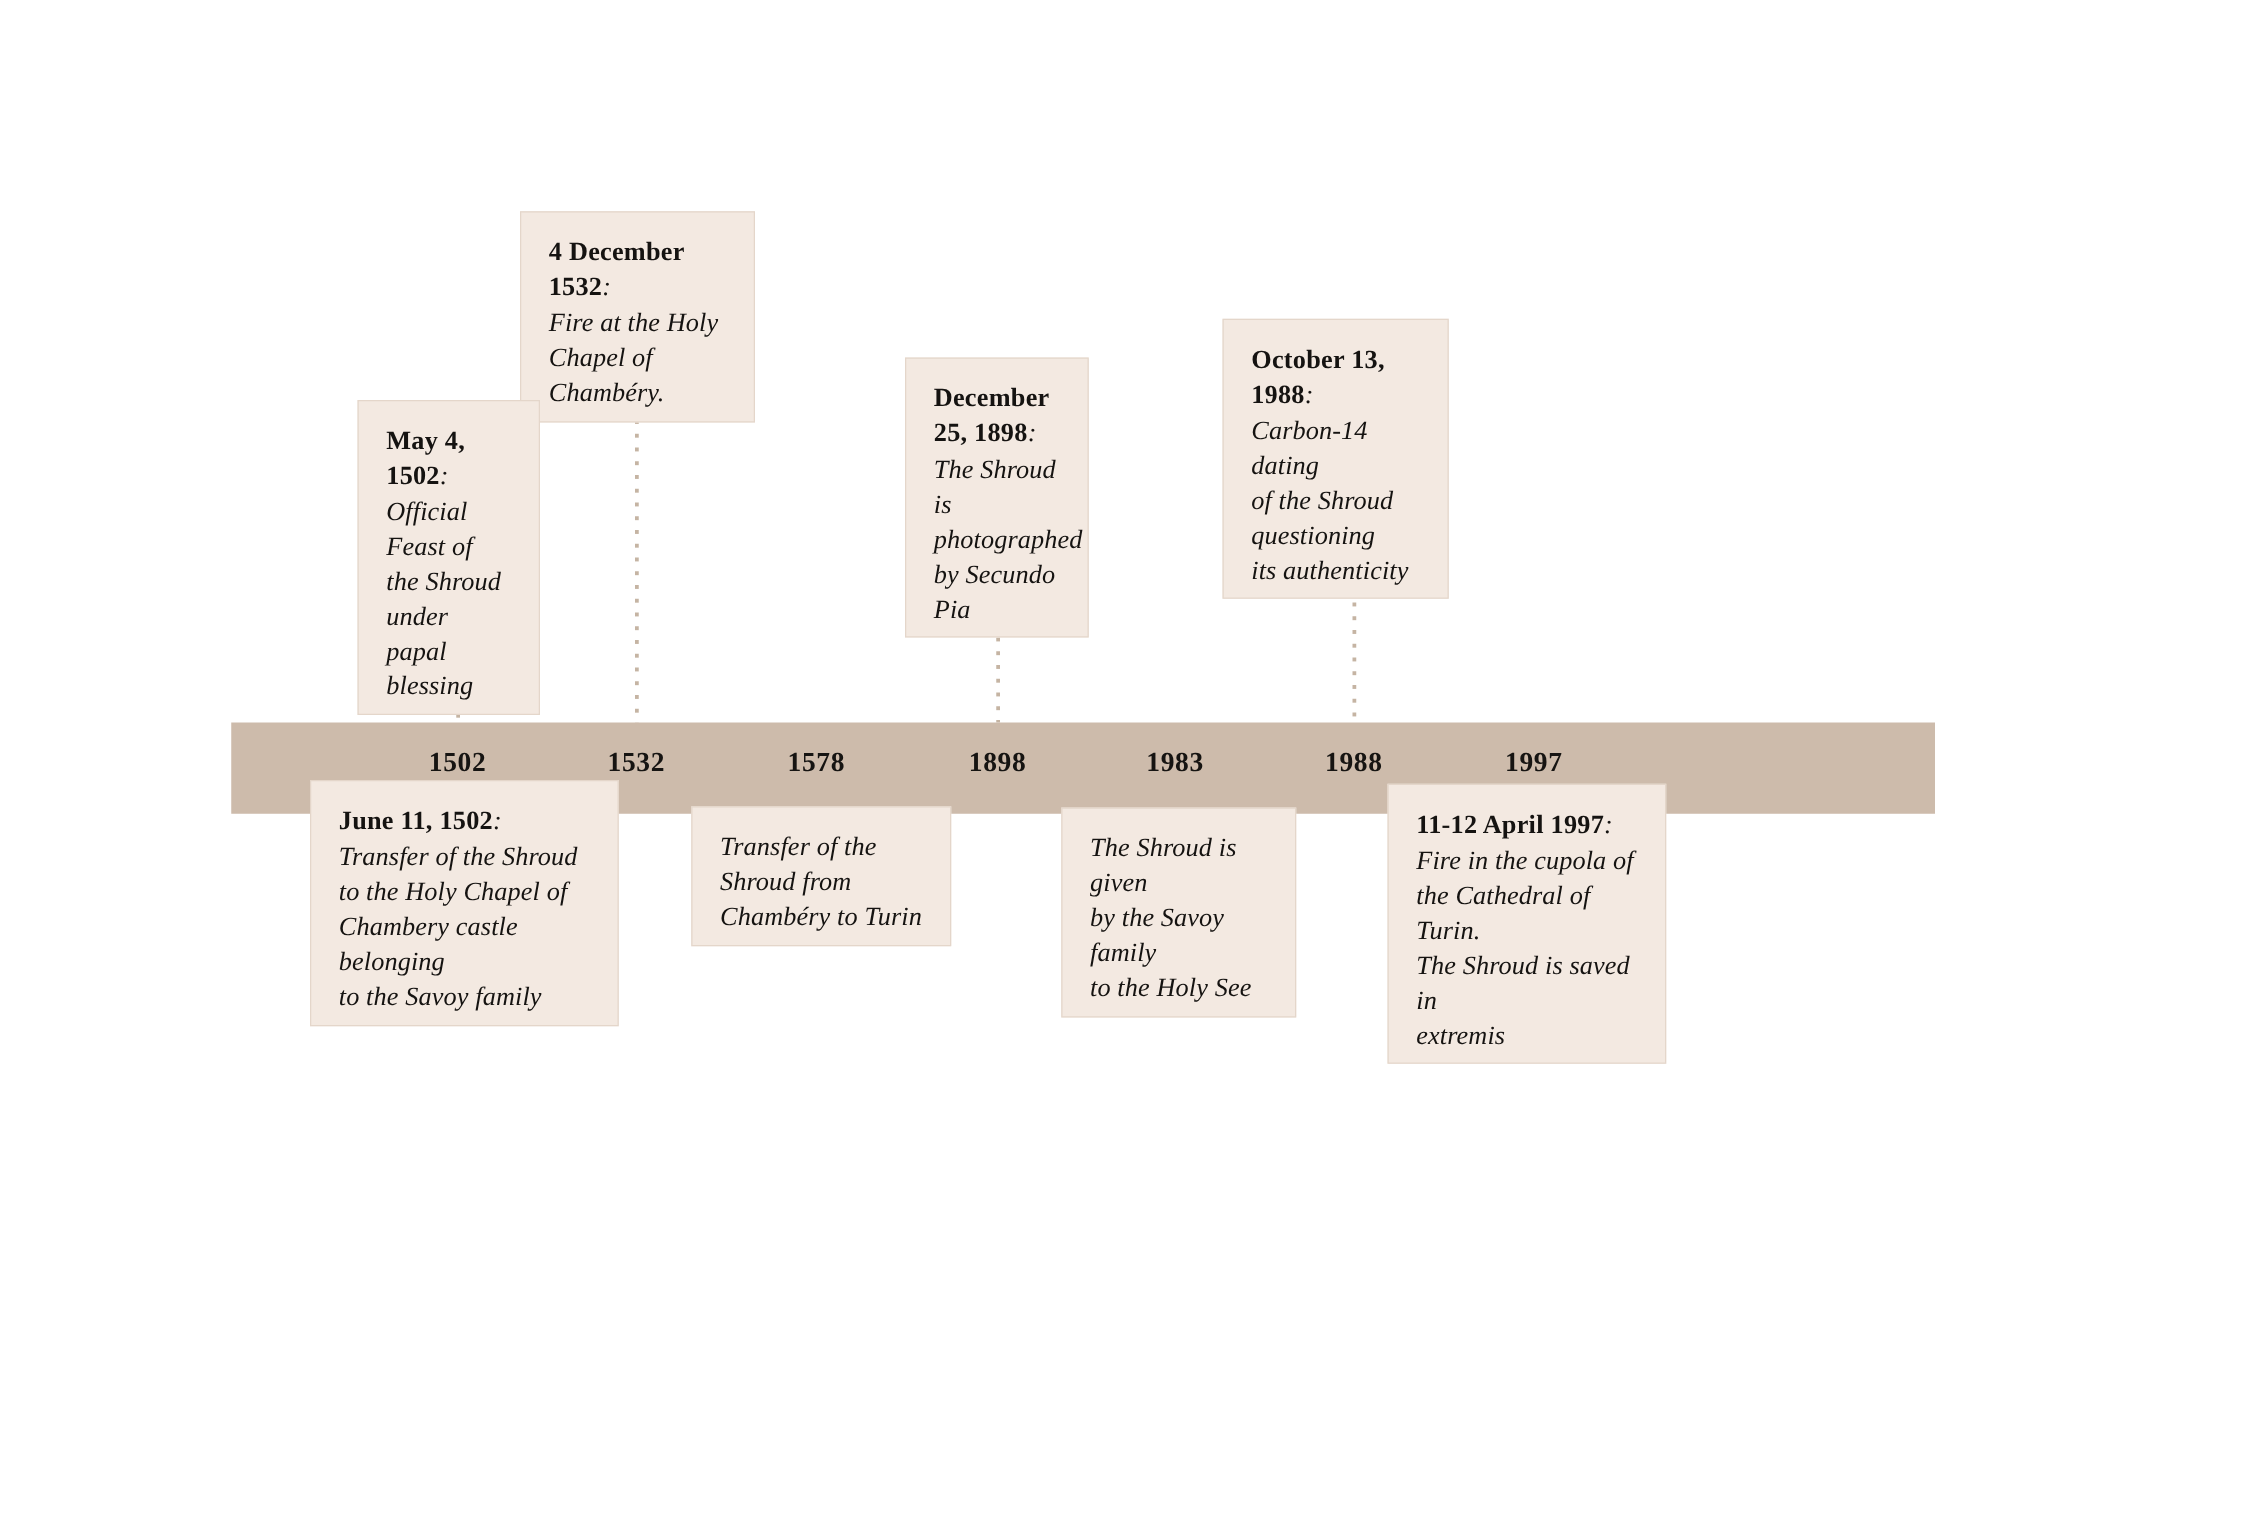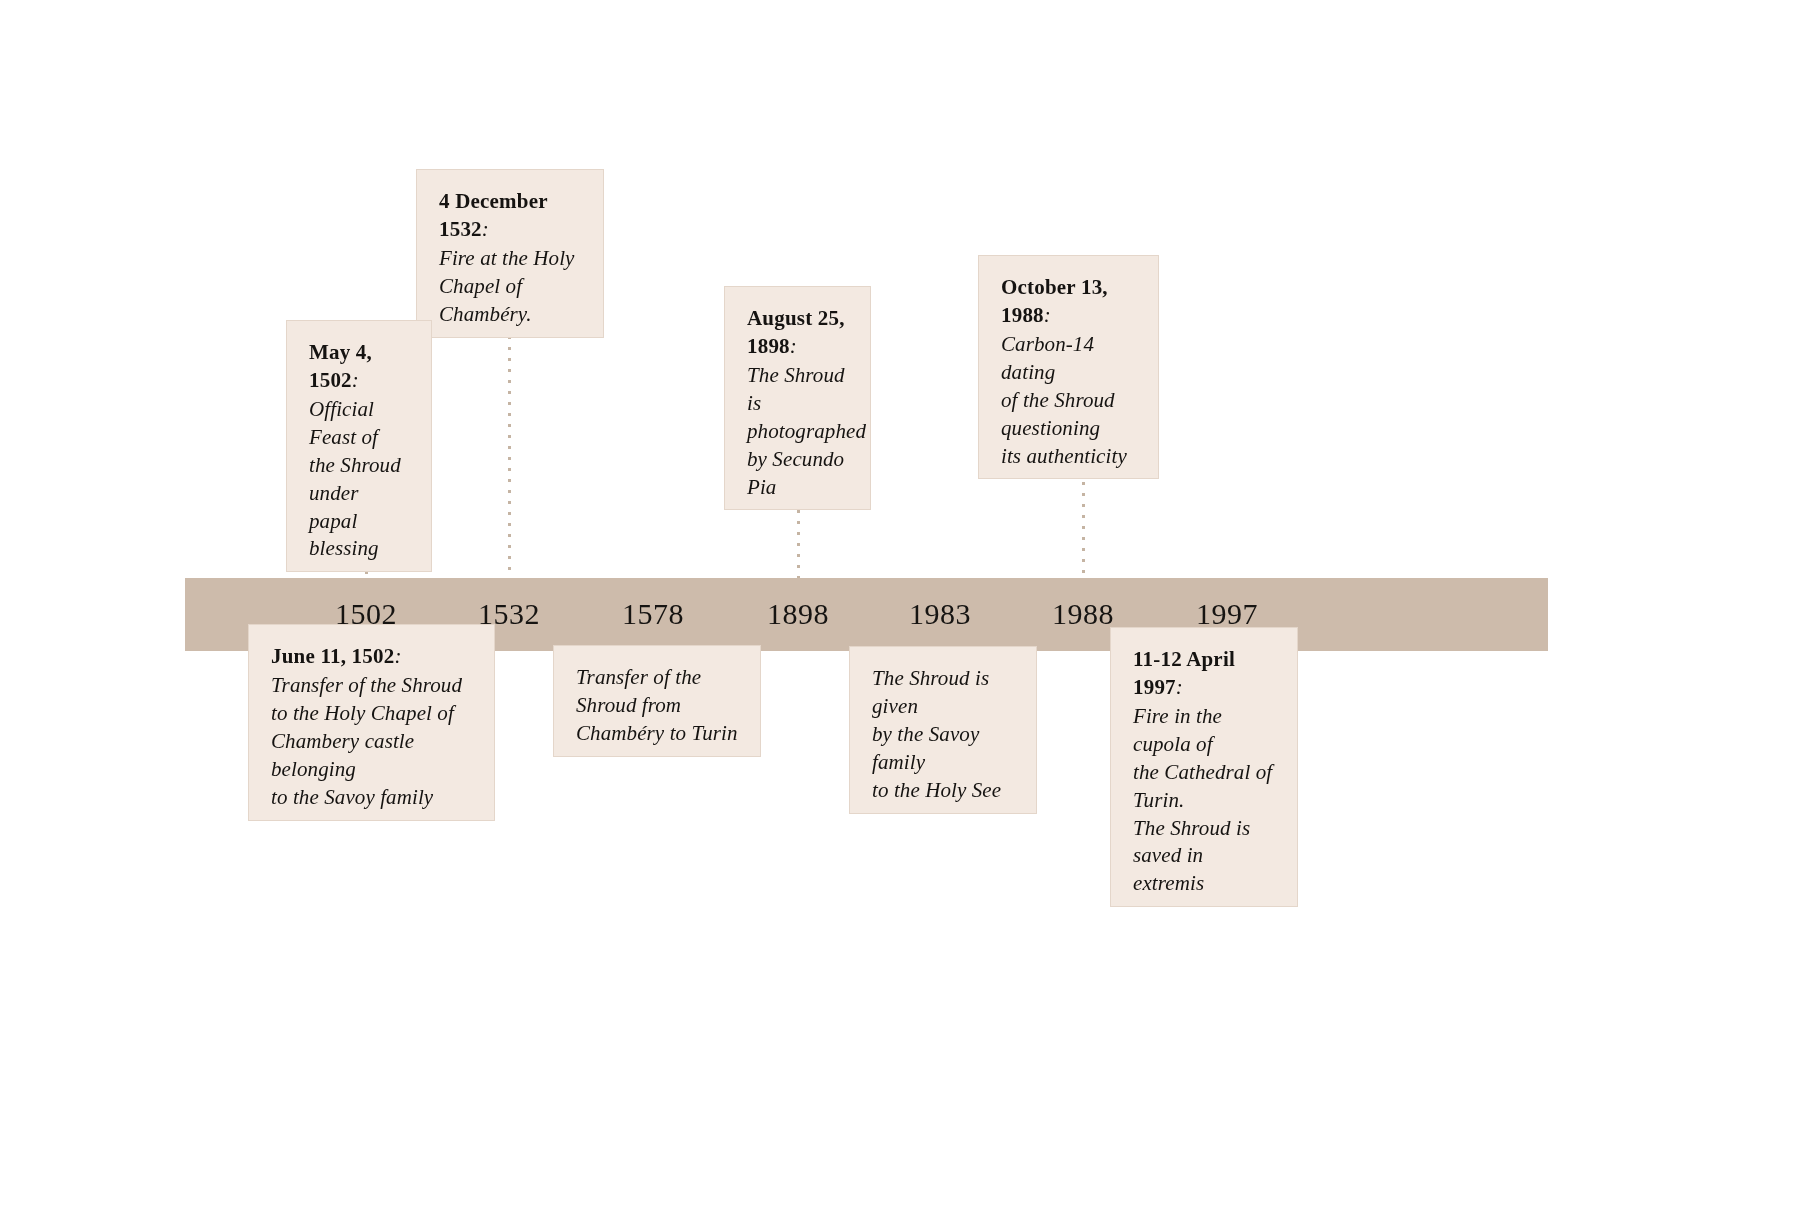--- a/index.html
+++ b/index.html
@@ -27,22 +27,22 @@
     top: 578px;
     width: 1363px;
     height: 73px;
     background: #cdbbab;
   }
   .year-label {
     position: absolute;
     top: 597px;
     transform: translateX(-50%);
     font-family: "Liberation Serif", "DejaVu Serif", serif;
-    font-weight: normal;
-    font-size: 30px;
+    font-weight: bold;
+    font-size: 22px;
     letter-spacing: 0.5px;
     color: #161412;
     white-space: nowrap;
   }
 
   
   .connector {
     position: absolute;
     width: 3px;
     transform: translateX(-1px);
@@ -124,21 +124,21 @@
         <span class="event-body">Fire at the Holy
 Chapel of Chambéry.</span>
       </div>
       <div class="event-card" style="left: 286px; top: 320px; width: 146px; min-height: 119px;">
         <span class="event-head"><span>May 4, 1502</span><span class="colon">:</span></span>
         <span class="event-body">Official Feast of
 the Shroud under
 papal blessing</span>
       </div>
       <div class="event-card" style="left: 724px; top: 286px; width: 147px; min-height: 114px;">
-        <span class="event-head"><span>August 25, 1898</span><span class="colon">:</span></span>
+        <span class="event-head"><span>December 25, 1898</span><span class="colon">:</span></span>
         <span class="event-body">The Shroud is
 photographed
 by Secundo Pia</span>
       </div>
       <div class="event-card" style="left: 978px; top: 255px; width: 181px; min-height: 128px;">
         <span class="event-head"><span>October 13, 1988</span><span class="colon">:</span></span>
         <span class="event-body">Carbon-14 dating
 of the Shroud questioning
 its authenticity</span>
       </div>
@@ -154,21 +154,21 @@
       <div class="event-card no-head" style="left: 553px; top: 645px; width: 208px; min-height: 86px;">
         <span class="event-body">Transfer of the
 Shroud from
 Chambéry to Turin</span>
       </div>
       <div class="event-card no-head" style="left: 849px; top: 646px; width: 188px; min-height: 86px;">
         <span class="event-body">The Shroud is given
 by the Savoy family
 to the Holy See</span>
       </div>
-      <div class="event-card" style="left: 1110px; top: 627px; width: 188px; min-height: 142px;">
+      <div class="event-card" style="left: 1110px; top: 627px; width: 223px; min-height: 142px;">
         <span class="event-head"><span>11-12 April 1997</span><span class="colon">:</span></span>
         <span class="event-body">Fire in the cupola of
 the Cathedral of Turin.
 The Shroud is saved in
 extremis</span>
       </div>
     </div>
 
 </div>
 

